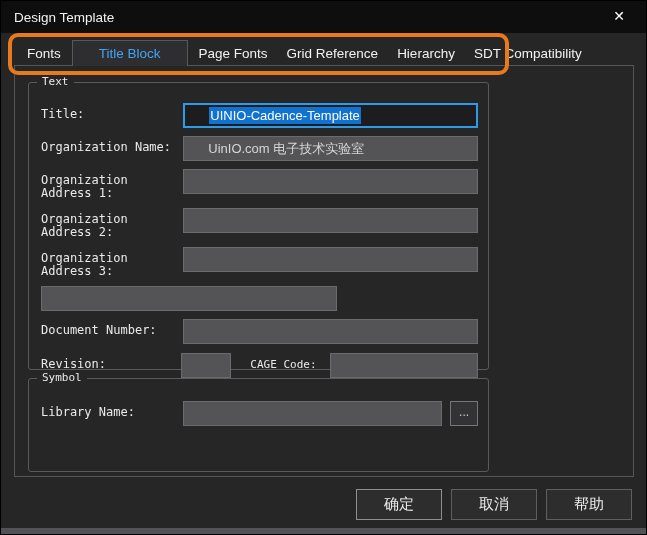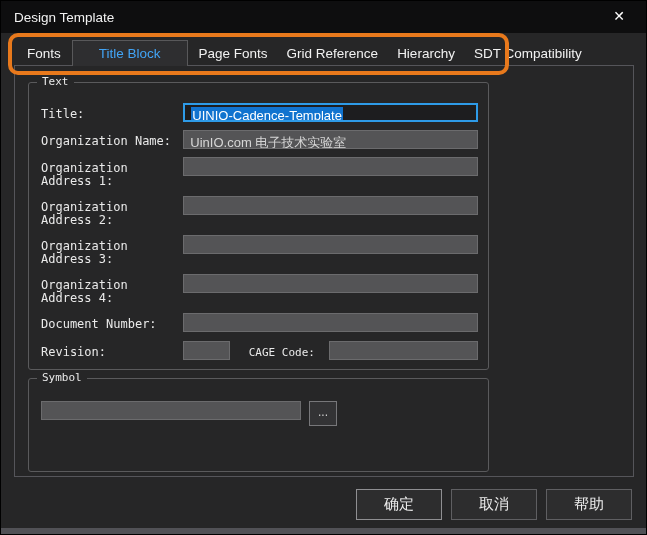--- a/index.html
+++ b/index.html
@@ -59,23 +59,23 @@
   }
   .group-body { padding:20px 10px 0 12px; }
   .group-symbol .group-body { padding-top:22px; }
   .row { display:flex; margin-bottom:8px; }
   .row-label {
     width:143px; padding-top:5px; color:#eaeaea;
     font-family:"DejaVu Sans Mono", monospace; font-size:12px;
     line-height:13px;
   }
   .field {
-    height:19px; width:296px; background:#545456;
+    height:25px; width:296px; background:#545456;
     border:1px solid #6b6b6d; color:#d6d6d6;
-    font-size:13px; line-height:23px; padding:0 6px;
+    font-size:13px; line-height:23px; padding:0 24px;
     white-space:nowrap; overflow:hidden;
   }
   .field.focused {
     background:#1d1d1f; border:2px solid #2e9be8; line-height:21px;
   }
   .field.focused .selected-text {
     background:#1173cf; color:#ffffff; padding:1px 1px;
   }
   .field.small { width:47px; }
   .field.cage  { width:150px; }
@@ -153,21 +153,20 @@
           <div class="row-label">Organization Address 2:</div>
           <div class="field"></div>
         </div>
 
         <div class="row">
           <div class="row-label">Organization Address 3:</div>
           <div class="field"></div>
         </div>
 
         <div class="row">
-          <div class="row-label">Organization Address 4:</div>
           <div class="field"></div>
         </div>
 
         <div class="row">
           <div class="row-label">Document Number:</div>
           <div class="field"></div>
         </div>
 
         <div class="row" style="margin-top:9px;">
           <div class="row-label">Revision:</div>
@@ -177,20 +176,21 @@
         </div>
 
       </div>
     </div>
 
     <div class="group group-symbol">
       <div class="group-label">Symbol</div>
       <div class="group-body">
 
         <div class="row" style="margin-bottom:9px;">
+          <div class="row-label">Library Name:</div>
           <div class="field library"></div>
           <div class="browse-btn">...</div>
         </div>
 
 
       </div>
     </div>
 
   </div>
 

